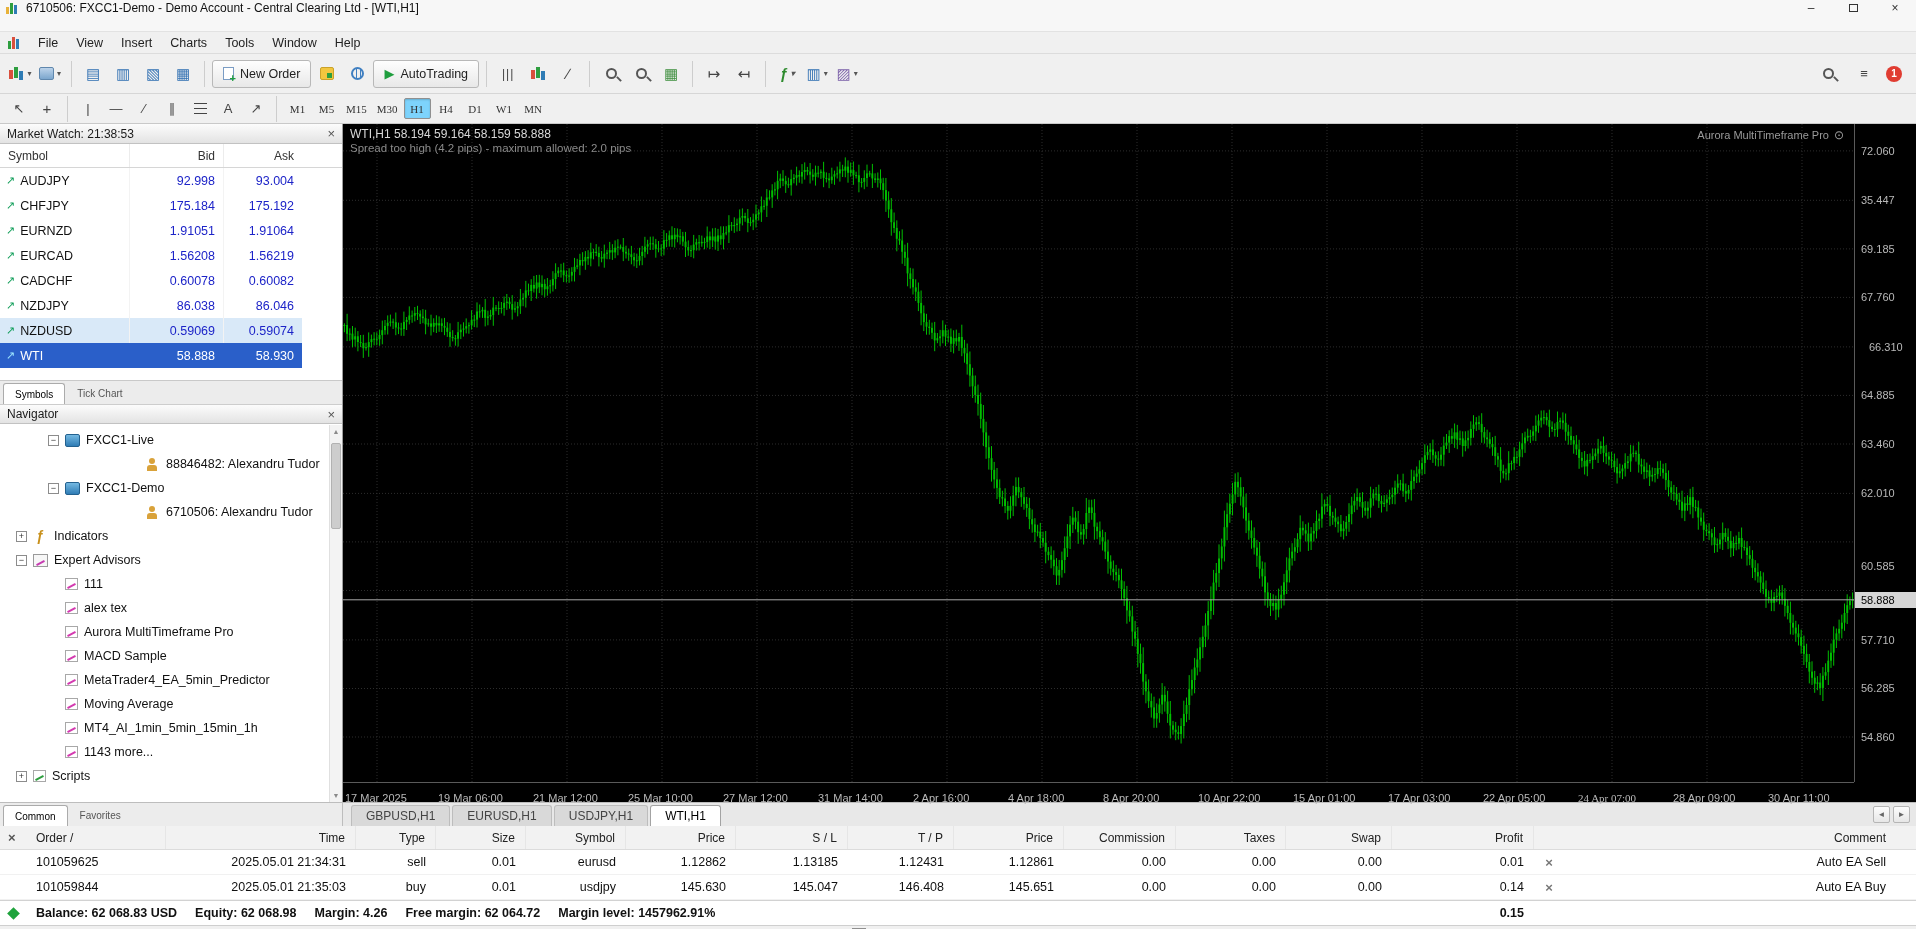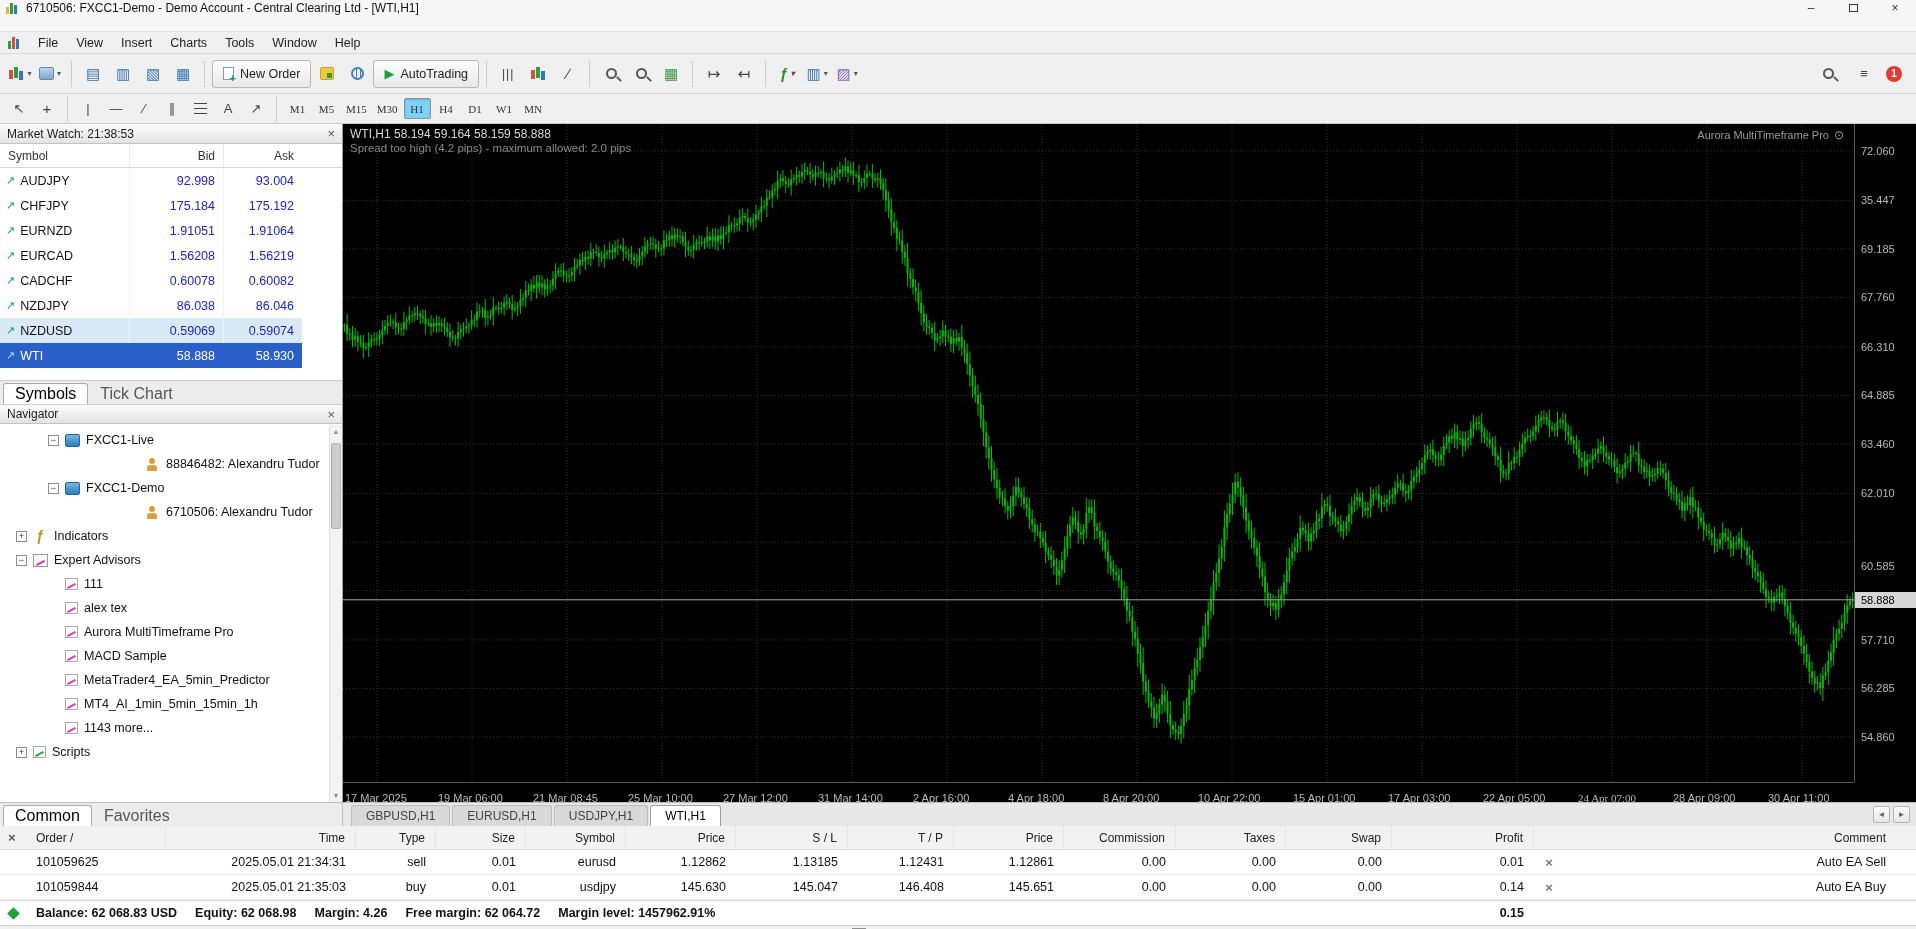--- a/index.html
+++ b/index.html
@@ -71,21 +71,21 @@
   .mw-row { height:25px; width:302px; display:grid; grid-template-columns:130px 94px 78px; align-items:center; font-size:12.5px; }
   .mw-row .sym { display:flex; align-items:center; gap:5px; padding-left:6px; color:#111; border-right:1px solid #f3f3f3; height:100%; }
   .mw-row .bid, .mw-row .ask { text-align:right; padding-right:8px; color:#1d24c8; }
   .mw-row .bid { border-right:1px solid #f3f3f3; height:100%; display:flex; align-items:center; justify-content:flex-end; }
   .tick-arrow { font-size:11px; color:#0f9d58; }
   .mw-row.hover { background:#d9e9f8; }
   .mw-row.selected { background:#2a5fc9; }
   .mw-row.selected .sym, .mw-row.selected .bid, .mw-row.selected .ask { color:#fff; border-color:transparent; }
   .mw-row.selected .tick-arrow { color:#9fe8ff; }
   .mw-tabs { height:24px; background:#ececec; border-top:1px solid #c9c9c9; display:flex; align-items:flex-end; padding-left:3px; gap:1px; }
-  .tab { height:21px; padding:0 11px; display:flex; align-items:center; font-size:16px; color:#555; }
+  .tab { height:21px; padding:0 11px; display:flex; align-items:center; font-size:10px; color:#555; }
   .tab.active { background:#fff; border:1px solid #ababab; border-bottom:none; border-radius:3px 3px 0 0; color:#000; }
 
   .nav-panel { flex:1; display:flex; flex-direction:column; position:relative; background:#fff; }
   .nav-tree { flex:1; padding-top:4px; overflow:hidden; }
   .nav-row { height:24px; display:flex; align-items:center; font-size:12.5px; color:#111; white-space:nowrap; }
   .expander { width:11px; height:11px; border:1px solid #8c8c8c; background:#fff; font-size:9px; line-height:9px; text-align:center; color:#333; margin-right:6px; flex:none; }
   .nicon { width:15px; height:13px; margin-right:6px; position:relative; display:inline-block; flex:none; }
   .nicon.server { background:linear-gradient(#74b9e2,#2f7cb5); border:1px solid #23618f; border-radius:2px; }
   .nicon.account::before { content:""; position:absolute; left:4px; top:0; width:6px; height:6px; border-radius:50%; background:#d9a23a; }
   .nicon.account::after { content:""; position:absolute; left:2px; top:7px; width:10px; height:6px; border-radius:3px 3px 0 0; background:#d9a23a; }
@@ -434,20 +434,26 @@
             <span style="width:48px;flex:none;"></span>
             <span style="width:17px;flex:none;"></span>
             <span class="nicon ea"></span>
             <span class="nlabel">MACD Sample</span>
           </div>
           <div class="nav-row">
             <span style="width:48px;flex:none;"></span>
             <span style="width:17px;flex:none;"></span>
             <span class="nicon ea"></span>
             <span class="nlabel">MetaTrader4_EA_5min_Predictor</span>
+          </div>
+          <div class="nav-row">
+            <span style="width:48px;flex:none;"></span>
+            <span style="width:17px;flex:none;"></span>
+            <span class="nicon ea"></span>
+            <span class="nlabel">Moving Average</span>
           </div>
           <div class="nav-row">
             <span style="width:48px;flex:none;"></span>
             <span style="width:17px;flex:none;"></span>
             <span class="nicon ea"></span>
             <span class="nlabel">MT4_AI_1min_5min_15min_1h</span>
           </div>
           <div class="nav-row">
             <span style="width:48px;flex:none;"></span>
             <span style="width:17px;flex:none;"></span>
@@ -1616,34 +1622,34 @@
         <rect class="body" x="1506.0" y="476.9" width="1.9" height="4.3"></rect>
         <line class="wick" x1="1509.6" y1="468.4" x2="1509.6" y2="484.4"></line>
         <rect class="body" x="1508.7" y="475.7" width="1.9" height="1.2"></rect>
         <line class="bidline" x1="0" y1="475.8" x2="1511" y2="475.8"></line>
       </svg>
     <div class="price-axis">
         <div class="pa-label" style="top: 20.9197px;">72.060</div>
         <div class="pa-label" style="top: 70.3294px;">35.447</div>
         <div class="pa-label" style="top: 118.887px;">69.185</div>
         <div class="pa-label" style="top: 167.445px;">67.760</div>
-        <div class="pa-label" style="top: 216.854px;">66.310</div>
+        <div class="pa-label" style="top: 216.854px; margin-left: 8px;">66.310</div>
         <div class="pa-label" style="top: 265.412px;">64.885</div>
         <div class="pa-label" style="top: 313.97px;">63.460</div>
         <div class="pa-label" style="top: 363.38px;">62.010</div>
         <div class="pa-label" style="top: 436px;">60.585</div>
         <div class="pa-label" style="top: 509.905px;">57.710</div>
         <div class="pa-label" style="top: 558.462px;">56.285</div>
         <div class="pa-label" style="top: 607.02px;">54.860</div>
         <div class="bid-box" style="top: 467.764px;">58.888</div>
       </div>
     <div class="time-axis">
         <div class="ta-label" style="left: 2px;">17 Mar 2025</div>
         <div class="ta-label" style="left: 95px;">19 Mar 06:00</div>
-        <div class="ta-label" style="left: 190px;">21 Mar 08:45</div>
+        <div class="ta-label" style="left: 190px;">21 Mar 12:00</div>
         <div class="ta-label" style="left: 285px;">25 Mar 10:00</div>
         <div class="ta-label" style="left: 380px;">27 Mar 12:00</div>
         <div class="ta-label" style="left: 475px;">31 Mar 14:00</div>
         <div class="ta-label" style="left: 570px;">2 Apr 16:00</div>
         <div class="ta-label" style="left: 665px;">4 Apr 18:00</div>
         <div class="ta-label" style="left: 760px;">8 Apr 20:00</div>
         <div class="ta-label" style="left: 855px;">10 Apr 22:00</div>
         <div class="ta-label" style="left: 950px;">15 Apr 01:00</div>
         <div class="ta-label" style="left: 1045px;">17 Apr 03:00</div>
         <div class="ta-label" style="left: 1140px;">22 Apr 05:00</div>

